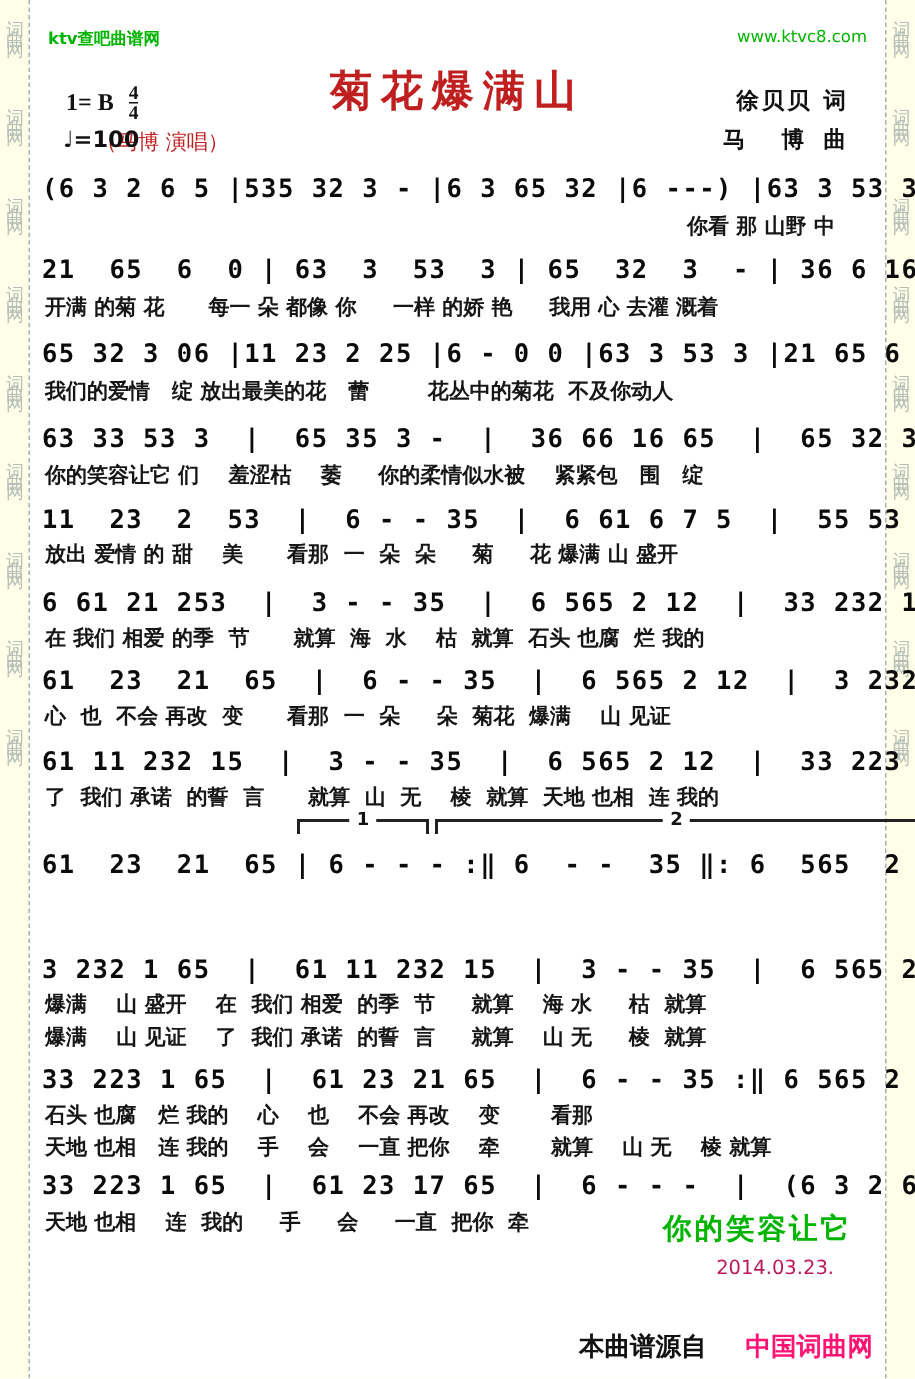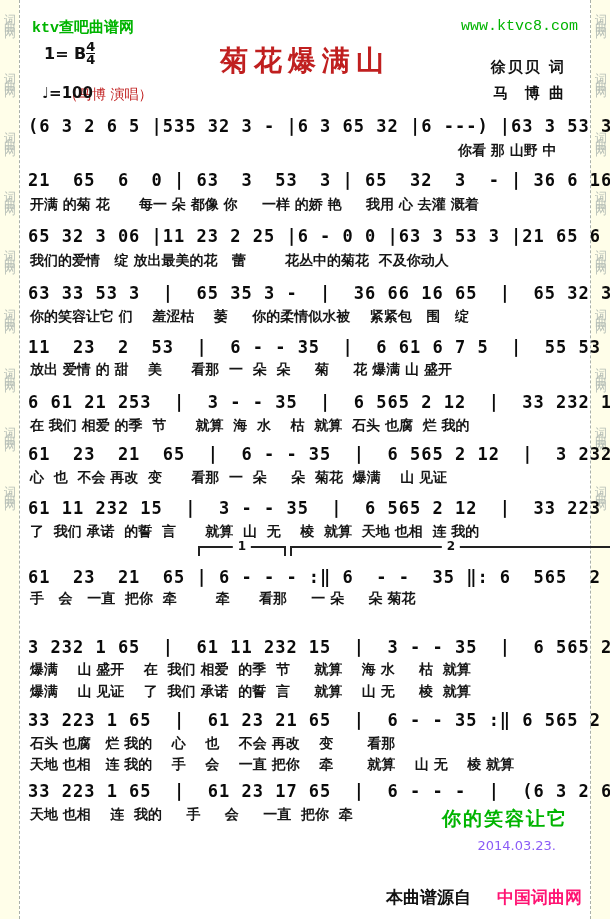--- a/index.html
+++ b/index.html
@@ -19,54 +19,54 @@
   }
   .wm-left{left:0;}
   .wm-right{right:0;}
   
   .sheet{
     position:absolute;left:19px;right:19px;top:0;bottom:0;z-index:2;
     background:#ffffff;
     border-left:1px dashed #a9b0a9;border-right:1px dashed #a9b0a9;
   }
   .abs{position:absolute;white-space:pre;}
-  .site{font-size:15px;font-weight:bold;color:var(--green,#00b400);font-family:Liberation Mono, monospace;}
+  .site{font-size:11px;font-weight:bold;color:var(--green,#00b400);}
   .site-left{left:12px;top:18px;}
   .site-right{right:12px;top:18px;font-weight:normal;}
   .title{
     left:0;right:0;top:42px;text-align:center;
     font-family:"DejaVu Serif",serif;font-weight:bold;
     font-size:28px;letter-spacing:6px;color:var(--red,#c01f1f);
   }
   .subtitle{left:0;right:16px;top:86px;text-align:left;font-size:14px;color:var(--red,#c01f1f);margin-left:44px;}
-  .keysig{left:24px;top:41px;font-size:16px;font-weight:bold;display:flex;align-items:center;gap:0;}
+  .keysig{left:24px;top:56px;font-size:16px;font-weight:bold;display:flex;align-items:center;gap:10px;font-family:Liberation Serif, serif;}
   .ts{display:inline-flex;flex-direction:column;align-items:center;font-size:13px;line-height:12px;font-weight:bold;}
   .ts .den{border-top:1.5px solid #111;}
   .tempo{left:22px;top:84px;font-size:15px;font-weight:bold;}
   .credit{right:24px;font-size:15px;font-weight:bold;letter-spacing:2px;}
   .credit.lyr{top:58px;}
-  .credit.cmp{top:84px;}
+  .credit.cmp{top:84px;font-family:Liberation Mono, monospace;}
   
   .not{
     left:8px;right:2px;
     font-family:"DejaVu Sans Mono","Liberation Mono",monospace;
     font-weight:bold;font-size:17px;letter-spacing:1px;color:#0b0b0b;
   }
   .lyr-row{left:10px;right:2px;font-size:14px;color:#161616;font-weight:bold;}
   .lyr-right{left:438px;}
   .volta{position:absolute;border-top:2px solid #222;height:8px;}
   .volta.v1{left:178px;width:84px;top:546px;border-left:2px solid #222;border-right:2px solid #222;}
   .volta.v2{left:270px;width:318px;top:546px;border-left:2px solid #222;}
   .volta .vlabel{
     position:absolute;top:-9px;left:50%;transform:translateX(-50%);
     background:#fff;padding:0 5px;font-size:12px;font-weight:bold;white-space:nowrap;
   }
   
   .transcriber{right:22px;top:806px;font-size:19px;font-weight:bold;letter-spacing:2px;color:var(--green,#00b400);}
-  .transdate{right:34px;top:838px;font-size:13px;color:#8b5cf6;}
+  .transdate{right:34px;top:838px;font-size:13px;color:#be185d;}
   .source{left:0;right:0;top:866px;text-align:right;padding-right:8px;font-size:17px;font-weight:bold;}
   .source .src-name{color:var(--pink,#ff1473);margin-left:26px;margin-right:0;}
 </style>
 </head>
 <body>
 
 <div class="wm wm-left">词曲网　　词曲网　　词曲网　　词曲网　　词曲网　　词曲网　　词曲网　　词曲网　　词曲网</div>
 <div class="wm wm-right">词曲网　　词曲网　　词曲网　　词曲网　　词曲网　　词曲网　　词曲网　　词曲网　　词曲网</div>
 
 <div class="sheet">
@@ -114,21 +114,20 @@
   <div class="abs lyr-row" style="top:523px">了  我们 承诺  的誓  言      就算  山  无    棱  就算  天地 也相  连 我的</div>
 
   <div class="volta v1">
     <span class="vlabel">1</span>
   </div>
   <div class="volta v2">
     <span class="vlabel">2</span>
   </div>
 
   <div class="abs not" style="top:567px">61  23  21  65 | 6 - - - :‖ 6  - -  35 ‖: 6  565  2  12 |</div>
-  <div class="abs lyr-row" style="top:590px">手   会   一直  把你  牵        牵      看那     一 朵     朵 菊花</div>
 
   <div class="abs not" style="top:637px">3 232 1 65  |  61 11 232 15  |  3 - - 35  |  6 565 2 12|</div>
   <div class="abs lyr-row" style="top:661px">爆满    山 盛开    在  我们 相爱  的季  节     就算    海 水     枯  就算</div>
   <div class="abs lyr-row" style="top:683px">爆满    山 见证    了  我们 承诺  的誓  言     就算    山 无     棱  就算</div>
 
   <div class="abs not" style="top:710px">33 223 1 65  |  61 23 21 65  |  6 - - 35 :‖ 6 565 2 12|</div>
   <div class="abs lyr-row" style="top:735px">石头 也腐   烂 我的    心    也    不会 再改    变       看那</div>
   <div class="abs lyr-row" style="top:756px">天地 也相   连 我的    手    会    一直 把你    牵       就算    山 无    棱 就算</div>
 
   <div class="abs not" style="top:781px">33 223 1 65  |  61 23 17 65  |  6 - - -  |  (6 3 2 6 5|</div>

